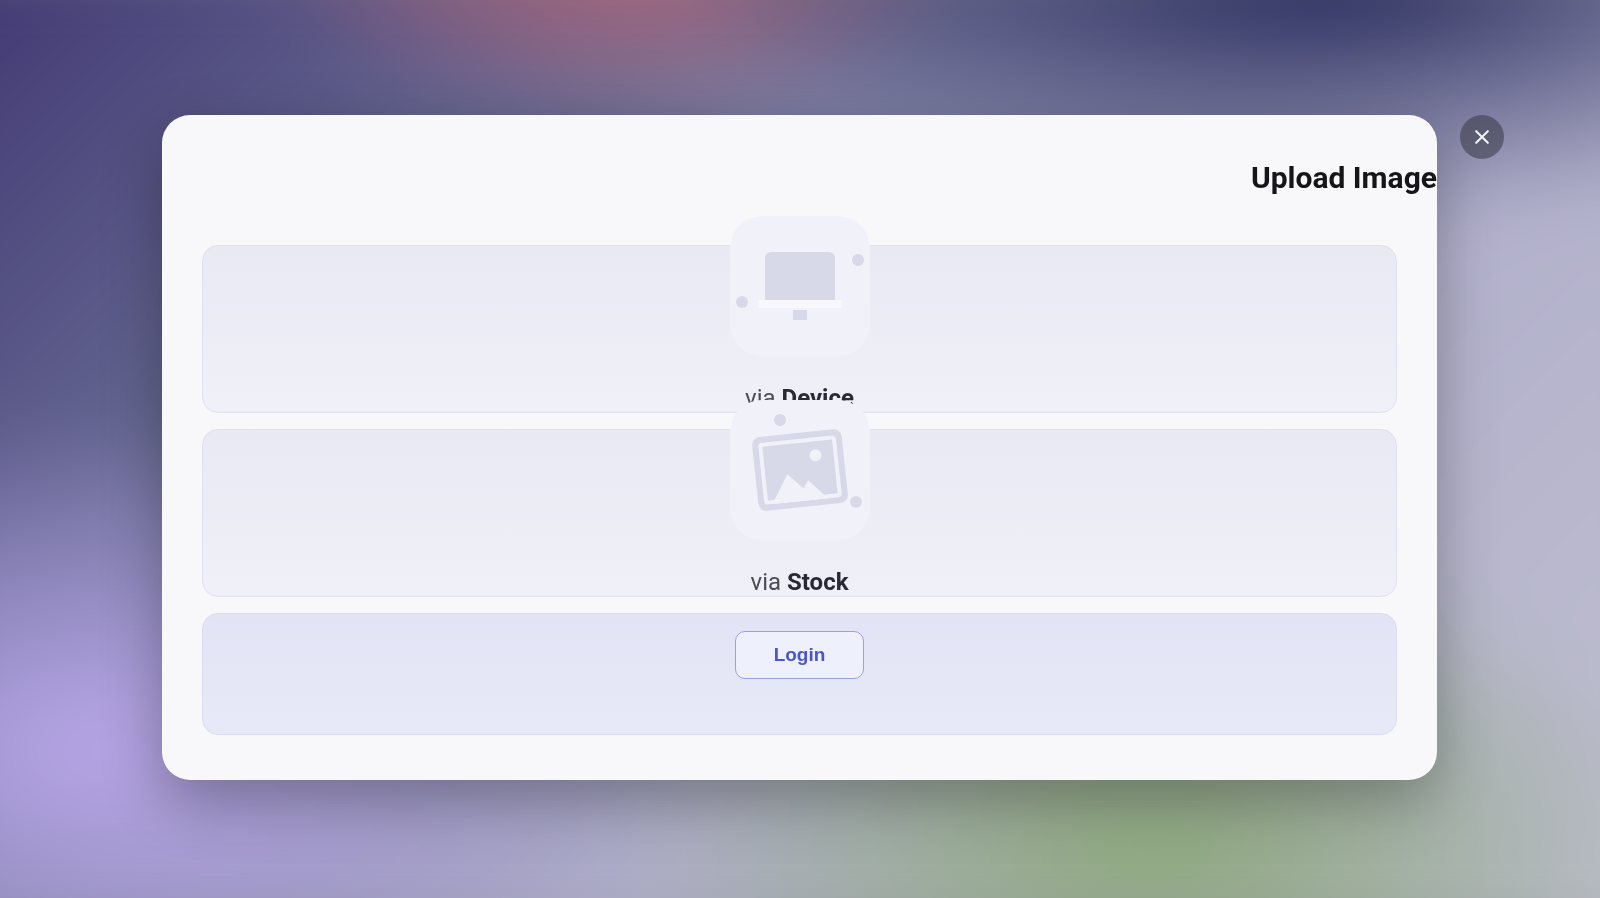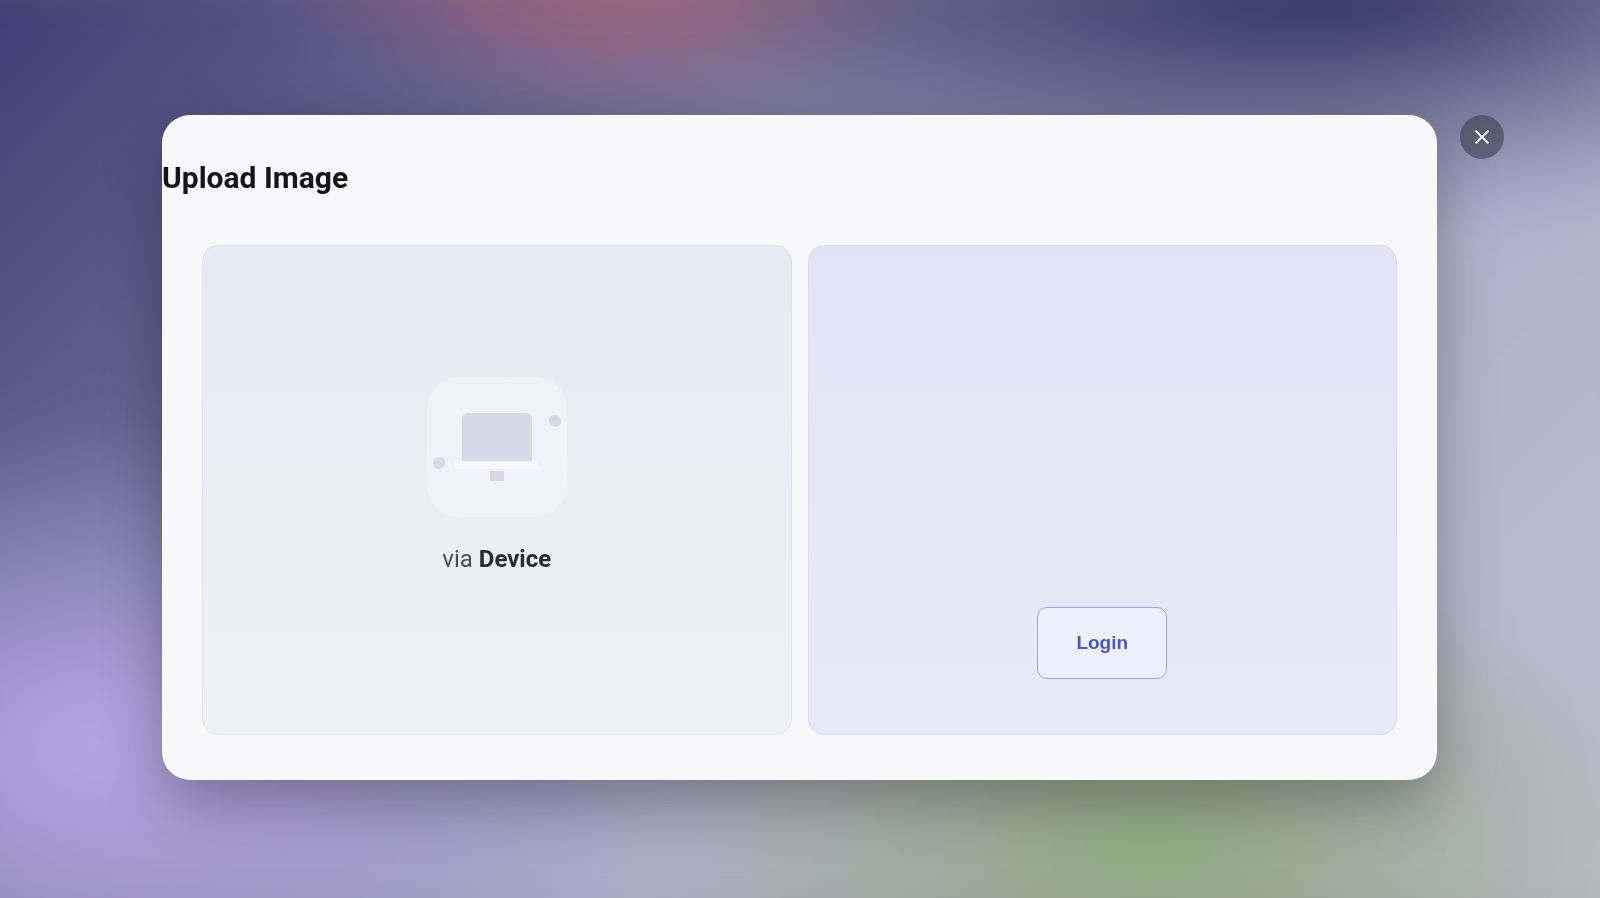--- a/index.html
+++ b/index.html
@@ -50,34 +50,35 @@
     justify-content: center;
     cursor: pointer;
   }
   .close-btn svg { width: 20px; height: 20px; }
 
   .modal-title {
     position: absolute;
     left: 0;
     right: 0;
     top: 45px;
-    text-align: left;
+    text-align: right;
     font-size: 30px;
     font-weight: 700;
     color: #15151a;
   }
 
   .cards {
     position: absolute;
     left: 40px;
     right: 40px;
     top: 130px;
     bottom: 45px;
     display: flex;
     gap: 16px;
+    flex-direction: column;
   }
 
   .card {
     flex: 1;
     border-radius: 16px;
     background: linear-gradient(180deg, #e9e9f4 0%, #f0f0f8 100%);
     border: 1px solid #e1e1ee;
     position: relative;
     display: flex;
     flex-direction: column;
@@ -113,21 +114,21 @@
     font-weight: 700;
   }
   .pre {
     font-weight: 400;
     color: #4a4a58;
   }
 
   .login-btn {
     position: absolute;
     bottom: 55px;
-    padding: 24px 38px;
+    padding: 12px 38px;
     border: 1.5px solid #9aa0e8;
     background: #eef0fc;
     color: #4a55c9;
     font-size: 19px;
     font-weight: 700;
     border-radius: 10px;
     cursor: pointer;
   }
 
   
@@ -250,20 +251,36 @@
             <div class="base"></div>
             <div class="stand"></div>
           </div>
         </div>
         <div class="card-label">
           <span class="pre">via </span><strong>Device</strong>
         </div>
       </div>
     </div>
 
+    <div class="card">
+      <div class="content-center">
+        <div class="icon-tile">
+          <div class="tile-dot stock-top"></div>
+          <div class="tile-dot stock-right"></div>
+          <div class="photo-icon">
+            <div class="sun"></div>
+            <div class="mtn"></div>
+            <div class="mtn two"></div>
+          </div>
+        </div>
+        <div class="card-label">
+          <span class="pre">via </span><strong>Stock</strong>
+        </div>
+      </div>
+    </div>
 
     <div class="card uploads">
       <button class="login-btn">Login</button>
     </div>
 
   </div>
 </div>
 
 <div class="close-btn">
   <svg viewBox="0 0 24 24">

